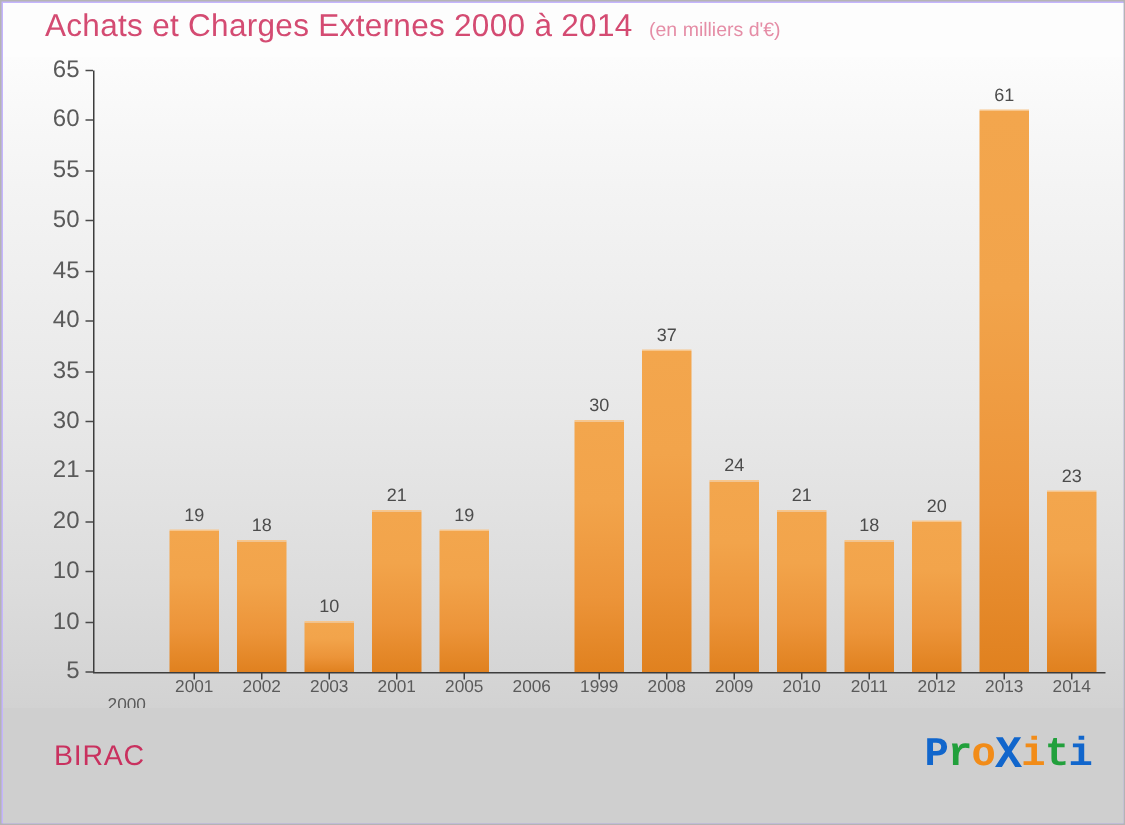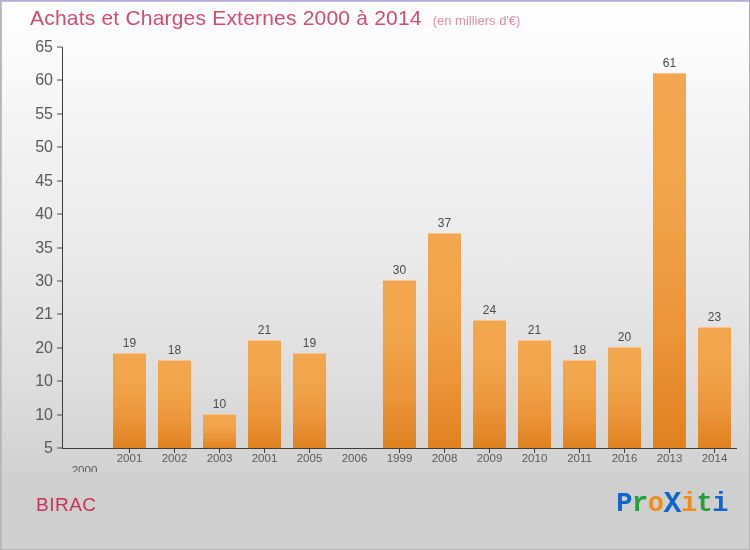--- a/index.html
+++ b/index.html
@@ -311,21 +311,21 @@
         <div class="x-tick-label" style="left: 90.5px;">2002</div>
         <div class="x-tick-label" style="left: 135.5px;">2003</div>
         <div class="x-tick-label" style="left: 180.5px;">2001</div>
         <div class="x-tick-label" style="left: 225.5px;">2005</div>
         <div class="x-tick-label" style="left: 270.5px;">2006</div>
         <div class="x-tick-label" style="left: 315.5px;">1999</div>
         <div class="x-tick-label" style="left: 360.5px;">2008</div>
         <div class="x-tick-label" style="left: 405.5px;">2009</div>
         <div class="x-tick-label" style="left: 450.5px;">2010</div>
         <div class="x-tick-label" style="left: 495.5px;">2011</div>
-        <div class="x-tick-label" style="left: 540.5px;">2016</div>
+        <div class="x-tick-label" style="left: 540.5px;">2012</div>
         <div class="x-tick-label" style="left: 585.5px;">2013</div>
         <div class="x-tick-label" style="left: 630.5px;">2014</div>
       </div>
   </div>
 
   <div id="footer">
     <div id="entity-name">BIRAC</div>
     <div id="logo"><span style="color: rgb(17, 102, 204);">P</span><span style="color: rgb(34, 160, 60);">r</span><span style="color: rgb(242, 140, 24);">o</span><span class="lg-x" style="color: rgb(17, 102, 204);">X</span><span style="color: rgb(242, 140, 24);">i</span><span style="color: rgb(34, 160, 60);">t</span><span style="color: rgb(17, 102, 204);">i</span></div>
   </div>
 

